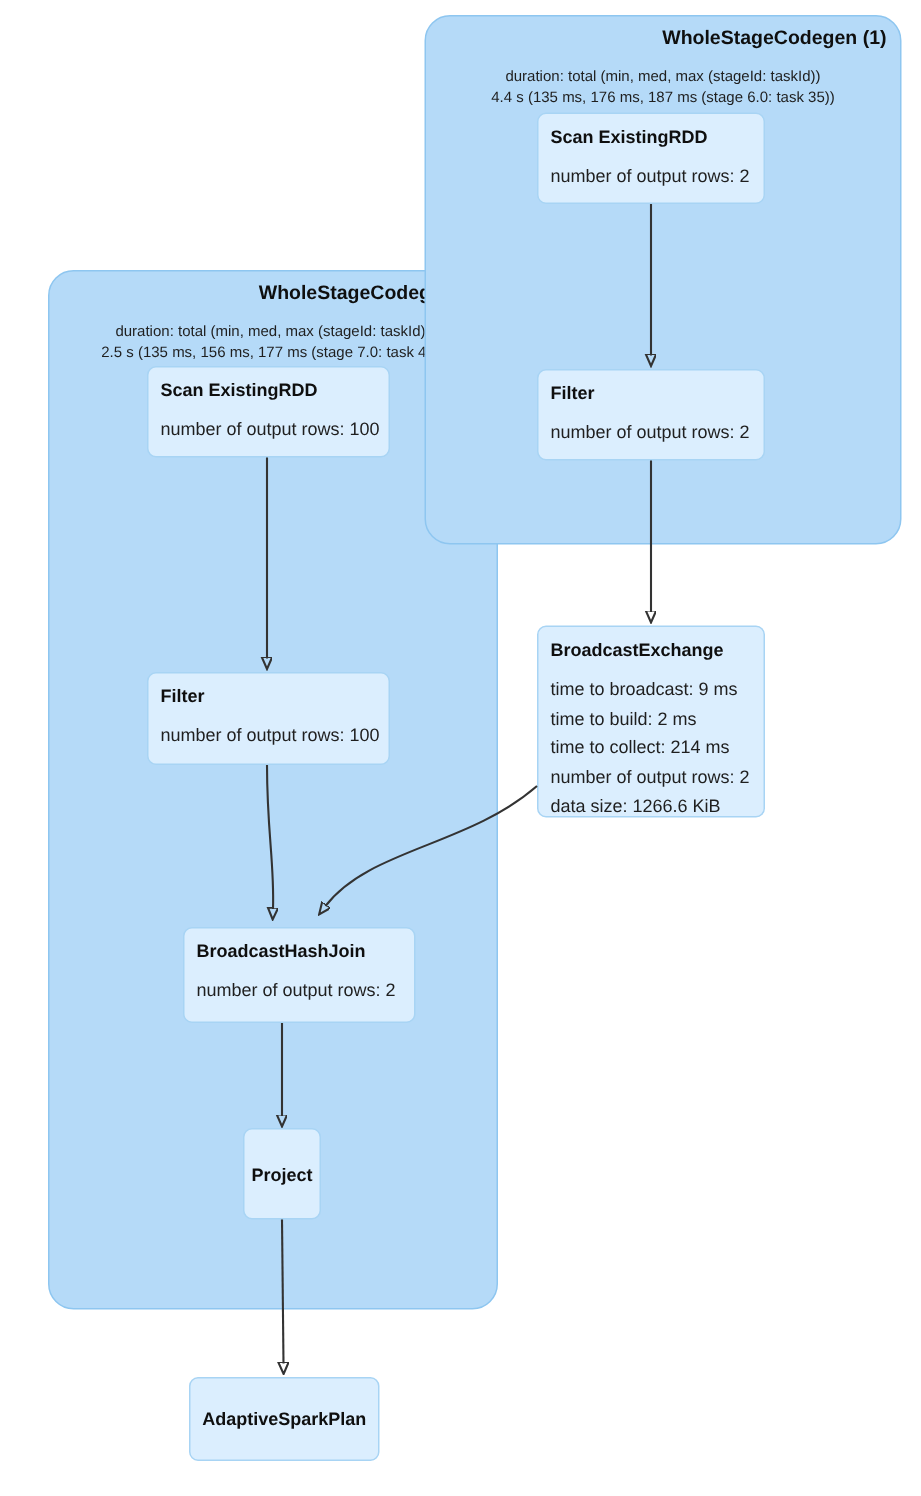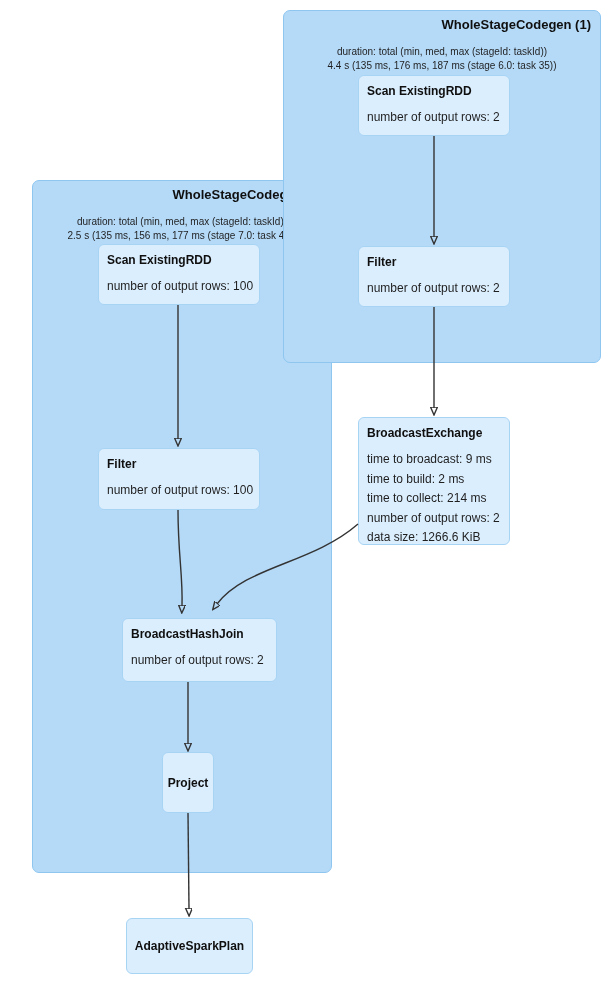--- a/index.html
+++ b/index.html
@@ -13,21 +13,21 @@
     --edge-color:#333333;
   }
   html,body{margin:0;padding:0;background:var(--page-bg);}
   body{font-family:"Liberation Sans", sans-serif;}
   #canvas{position:relative;width:614px;height:997px;background:var(--page-bg);overflow:hidden;}
 
   .cluster{
     position:absolute;
     background:var(--cluster-bg);
     border:1px solid var(--cluster-border);
-    border-radius:7px;
+    border-radius:17px;
     box-sizing:border-box;
   }
   #cluster-1{left:283px;top:10px;width:318px;height:353px;z-index:2;}
   #cluster-2{left:32px;top:180px;width:300px;height:693px;z-index:1;}
 
   .cluster-title{
     text-align:right;
     padding:6px 9px 0 0;
     font-size:13px;
     font-weight:bold;

